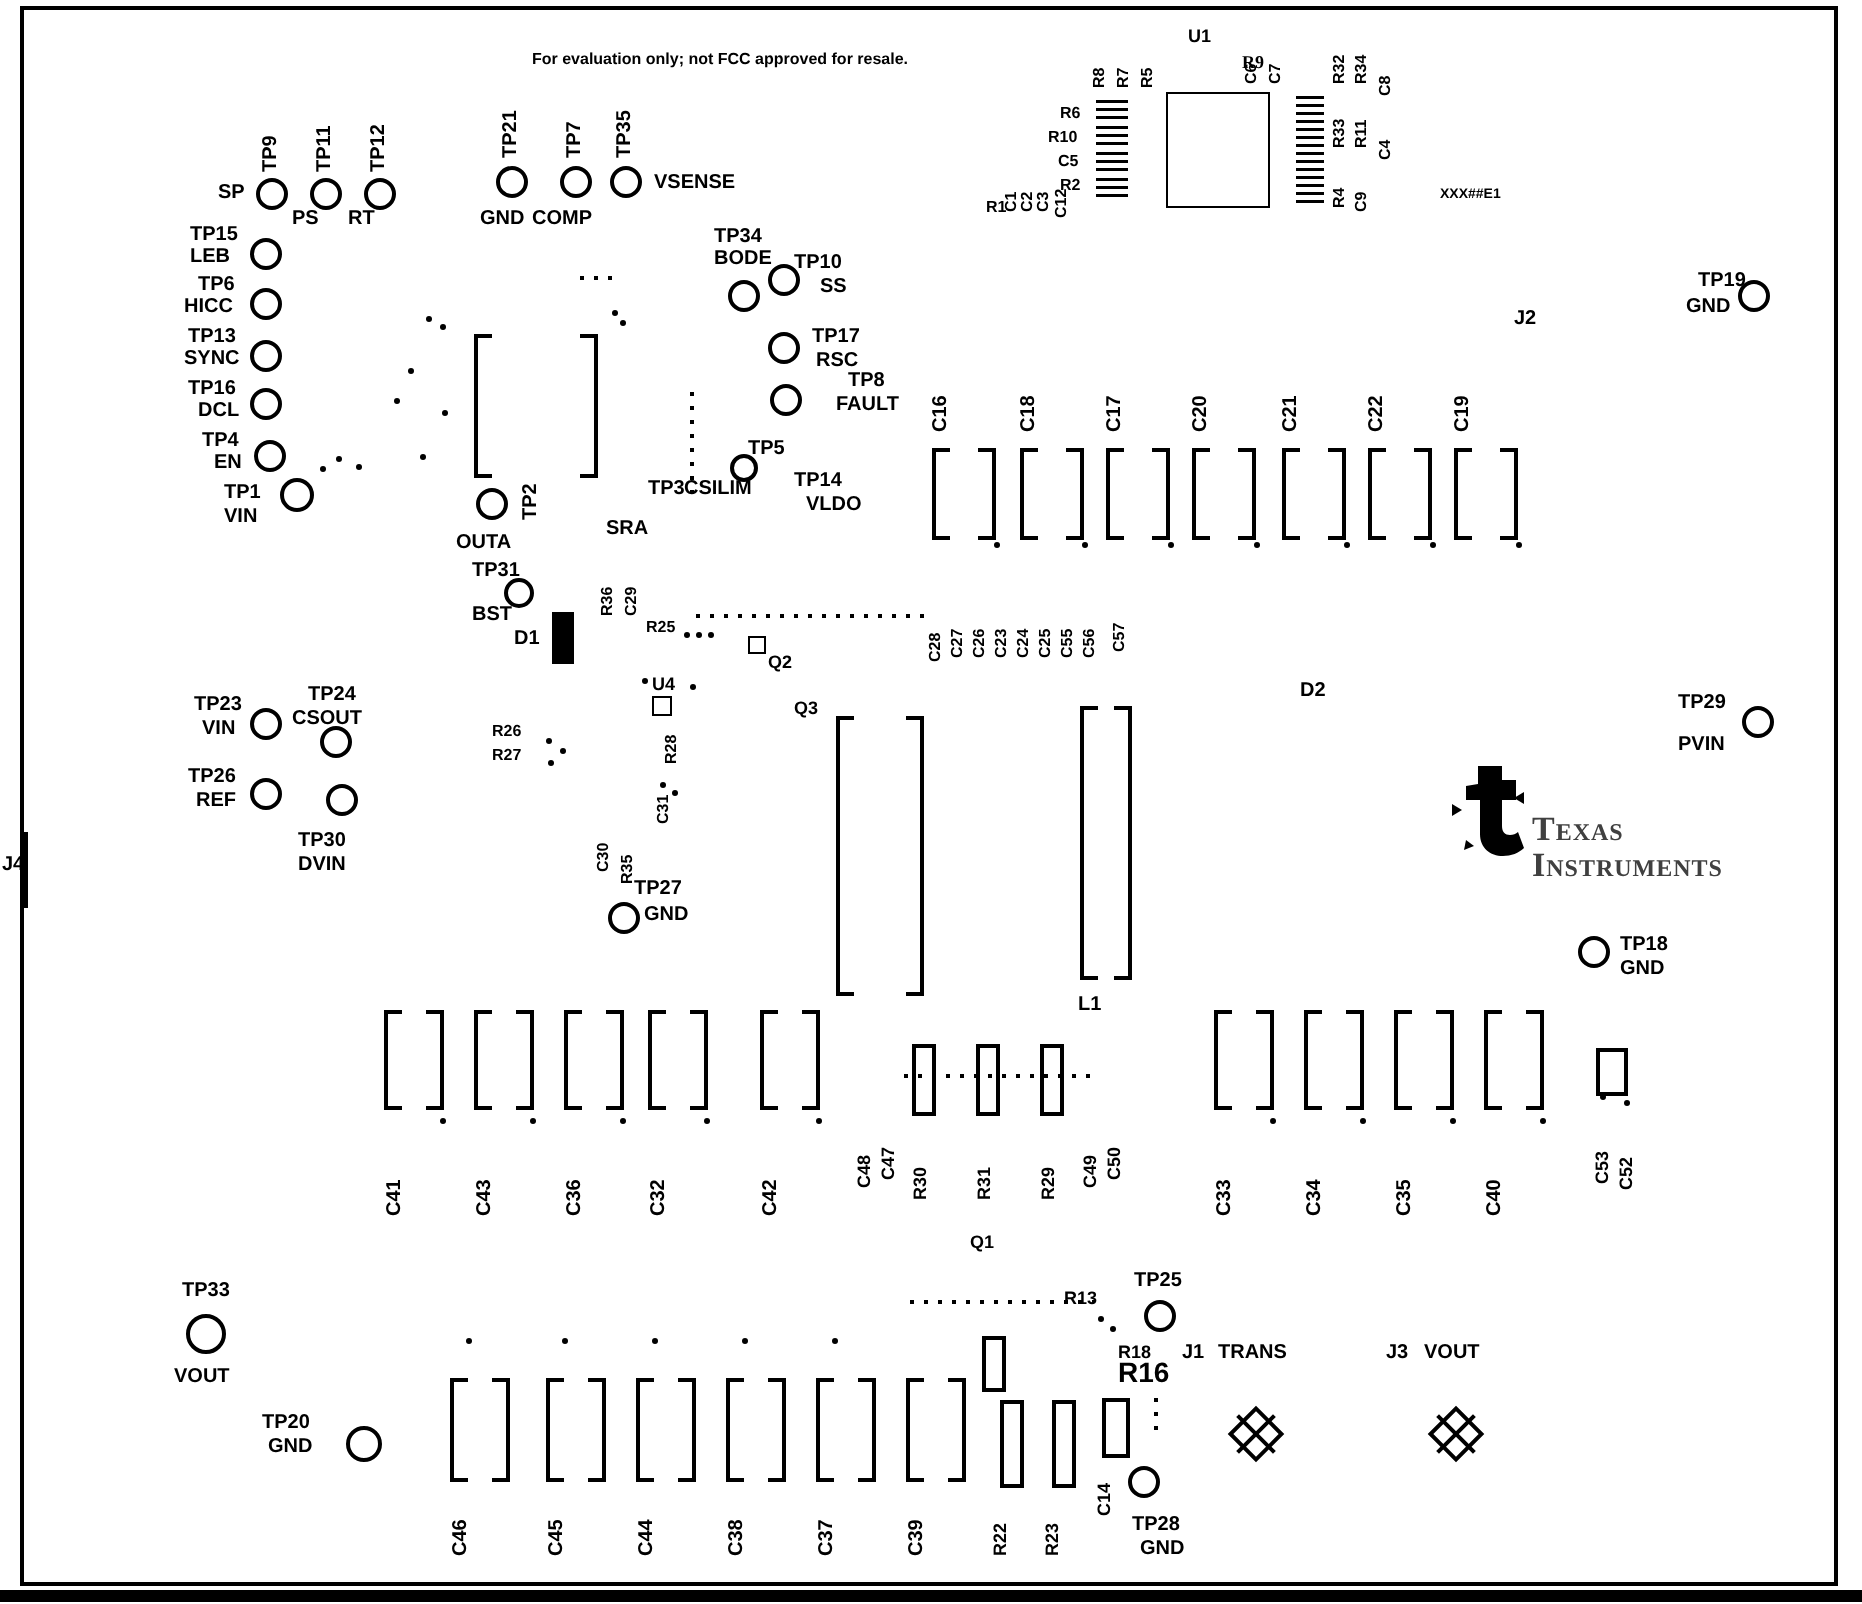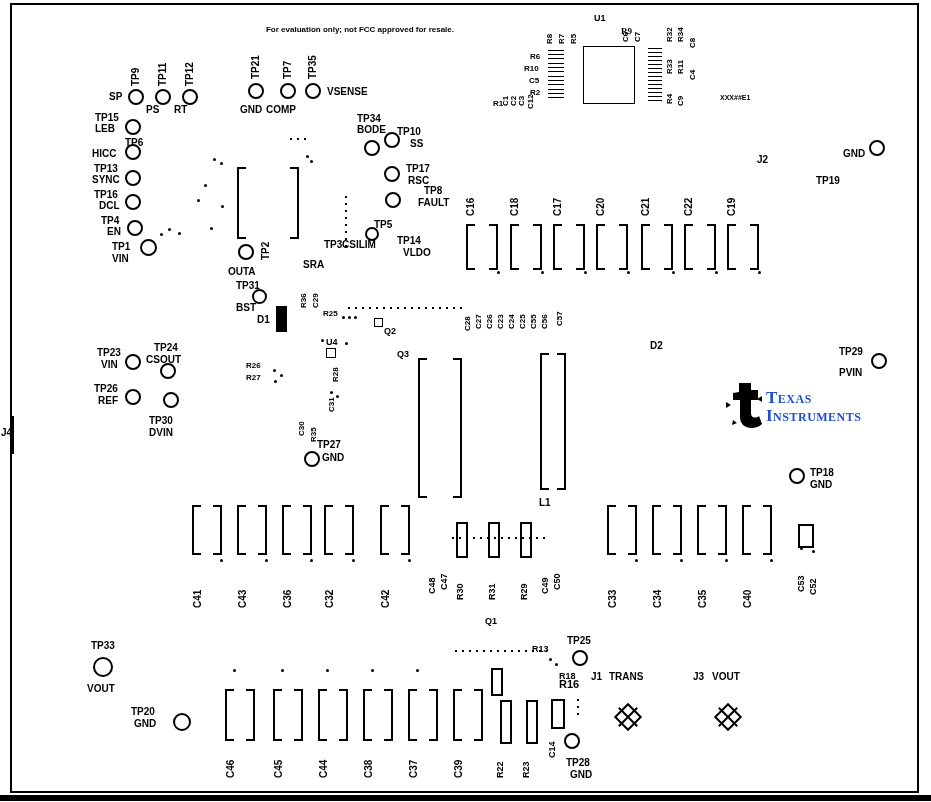--- a/index.html
+++ b/index.html
@@ -6,21 +6,21 @@
   body{width:931px;height:802px;position:relative;font-family:"Liberation Sans",sans-serif;}
   .page{position:absolute;left:0;top:0;width:931px;height:802px;background:#fff;overflow:hidden;}
   .board-outline{position:absolute;left:10px;top:3px;width:909px;height:790px;border:2px solid #000;box-sizing:border-box;}
   .bottom-bar{position:absolute;left:0;top:795px;width:931px;height:6px;background:#000;}
   .note{position:absolute;left:234px;top:25px;width:252px;text-align:center;font-size:8px;font-weight:bold;color:#000;}
   .j4{position:absolute;left:1px;top:427px;font-size:10px;font-weight:bold;color:#000;}
   .serial{position:absolute;left:720px;top:94px;font-size:7px;font-weight:bold;color:#000;}
   .lbl-box{position:absolute;left:577px;top:127px;width:132px;height:38px;border:2px solid #000;border-radius:8px;box-sizing:border-box;display:flex;align-items:center;padding-left:7px;}
   .lbl-box span{font-size:10px;font-weight:bold;border:1px solid #000;padding:3px 9px;color:#000;}
   .ti-logo{position:absolute;left:725px;top:382px;display:flex;align-items:flex-start;gap:3px;}
-  .ti-words{font-family:"Liberation Serif",serif;font-weight:bold;font-variant:small-caps;font-size:17px;line-height:1.05;letter-spacing:.5px;margin-top:7px;color:#1d4ed8;}
+  .ti-words{font-family:"Liberation Serif",serif;font-weight:bold;font-variant:small-caps;font-size:17px;line-height:1.05;letter-spacing:.5px;margin-top:24px;color:#404040;}
   
   .t{position:absolute;font-weight:bold;color:#000;line-height:1;white-space:nowrap;}
   .v{transform:rotate(-90deg);transform-origin:0 0;}
   .tp{position:absolute;border:2.5px solid #000;border-radius:50%;background:#fff;box-sizing:border-box;}
   .cap{position:absolute;}
   .cap .bl,.cap .br{position:absolute;top:0;bottom:0;width:7px;}
   .cap .bl{left:0;border-left:2px solid #000;}
   .cap .br{right:0;border-right:2px solid #000;}
   .cap .bl::before,.cap .bl::after{content:"";position:absolute;left:0;width:7px;height:2px;background:#000;}
   .cap .bl::before{top:0;}.cap .bl::after{bottom:0;}
@@ -81,31 +81,31 @@
       <div class="t v" style="left: 677px; top: 74px; font-size: 8px;">R11</div>
       <div class="t v" style="left: 689px; top: 80px; font-size: 8px;">C4</div>
       <div class="t v" style="left: 666px; top: 104px; font-size: 8px;">R4</div>
       <div class="t v" style="left: 677px; top: 106px; font-size: 8px;">C9</div>
       <div class="t v" style="left: 502px; top: 106px; font-size: 8px;">C1</div>
       <div class="t v" style="left: 510px; top: 106px; font-size: 8px;">C2</div>
       <div class="t v" style="left: 518px; top: 106px; font-size: 8px;">C3</div>
       <div class="t v" style="left: 527px; top: 109px; font-size: 8px;">C12</div>
       <div class="t" style="left: 493px; top: 100px; font-size: 8px;">R1</div>
       <div class="t" style="left: 757px; top: 155px; font-size: 10px;">J2</div>
-      <div class="t" style="left: 816px; top: 136px; font-size: 10px; margin-top: 40px;">TP19</div>
+      <div class="t" style="left: 849px; top: 136px; font-size: 10px;">TP19</div>
       <div class="t" style="left: 843px; top: 149px; font-size: 10px;">GND</div>
       <div class="t v" style="left: 131px; top: 86px; font-size: 10px;">TP9</div>
       <div class="t v" style="left: 158px; top: 86px; font-size: 10px;">TP11</div>
       <div class="t v" style="left: 185px; top: 86px; font-size: 10px;">TP12</div>
       <div class="t" style="left: 109px; top: 92px; font-size: 10px;">SP</div>
       <div class="t" style="left: 146px; top: 105px; font-size: 10px;">PS</div>
       <div class="t" style="left: 174px; top: 105px; font-size: 10px;">RT</div>
       <div class="t" style="left: 95px; top: 113px; font-size: 10px;">TP15</div>
       <div class="t" style="left: 95px; top: 124px; font-size: 10px;">LEB</div>
-      <div class="t" style="left: 99px; top: 138px; font-size: 10px; margin-left: 26px;">TP6</div>
+      <div class="t" style="left: 99px; top: 138px; font-size: 10px;">TP6</div>
       <div class="t" style="left: 92px; top: 149px; font-size: 10px;">HICC</div>
       <div class="t" style="left: 94px; top: 164px; font-size: 10px;">TP13</div>
       <div class="t" style="left: 92px; top: 175px; font-size: 10px;">SYNC</div>
       <div class="t" style="left: 94px; top: 190px; font-size: 10px;">TP16</div>
       <div class="t" style="left: 99px; top: 201px; font-size: 10px;">DCL</div>
       <div class="t" style="left: 101px; top: 216px; font-size: 10px;">TP4</div>
       <div class="t" style="left: 107px; top: 227px; font-size: 10px;">EN</div>
       <div class="t" style="left: 112px; top: 242px; font-size: 10px;">TP1</div>
       <div class="t" style="left: 112px; top: 254px; font-size: 10px;">VIN</div>
       <div class="t v" style="left: 251px; top: 79px; font-size: 10px;">TP21</div>
@@ -205,21 +205,21 @@
       <div class="t v" style="left: 364px; top: 778px; font-size: 10px;">C38</div>
       <div class="t v" style="left: 409px; top: 778px; font-size: 10px;">C37</div>
       <div class="t v" style="left: 454px; top: 778px; font-size: 10px;">C39</div>
       <div class="t v" style="left: 496px; top: 778px; font-size: 9px;">R22</div>
       <div class="t v" style="left: 522px; top: 778px; font-size: 9px;">R23</div>
       <div class="t v" style="left: 548px; top: 758px; font-size: 9px;">C14</div>
       <div class="t" style="left: 485px; top: 617px; font-size: 9px;">Q1</div>
       <div class="t" style="left: 532px; top: 645px; font-size: 9px;">R13</div>
       <div class="t" style="left: 567px; top: 636px; font-size: 10px;">TP25</div>
       <div class="t" style="left: 559px; top: 672px; font-size: 9px;">R18</div>
-      <div class="t" style="left: 559px; top: 679px; font-size: 11px;">R16</div>
+      <div class="t" style="left: 559px; top: 679px; font-size: 14px;">R16</div>
       <div class="t" style="left: 591px; top: 672px; font-size: 10px;">J1</div>
       <div class="t" style="left: 609px; top: 672px; font-size: 10px;">TRANS</div>
       <div class="t" style="left: 693px; top: 672px; font-size: 10px;">J3</div>
       <div class="t" style="left: 712px; top: 672px; font-size: 10px;">VOUT</div>
       <div class="t" style="left: 566px; top: 758px; font-size: 10px;">TP28</div>
       <div class="t" style="left: 570px; top: 770px; font-size: 10px;">GND</div>
       <div class="tp" style="left: 128px; top: 89px; width: 16px; height: 16px;"></div>
       <div class="tp" style="left: 155px; top: 89px; width: 16px; height: 16px;"></div>
       <div class="tp" style="left: 182px; top: 89px; width: 16px; height: 16px;"></div>
       <div class="tp" style="left: 125px; top: 119px; width: 16px; height: 16px;"></div>

